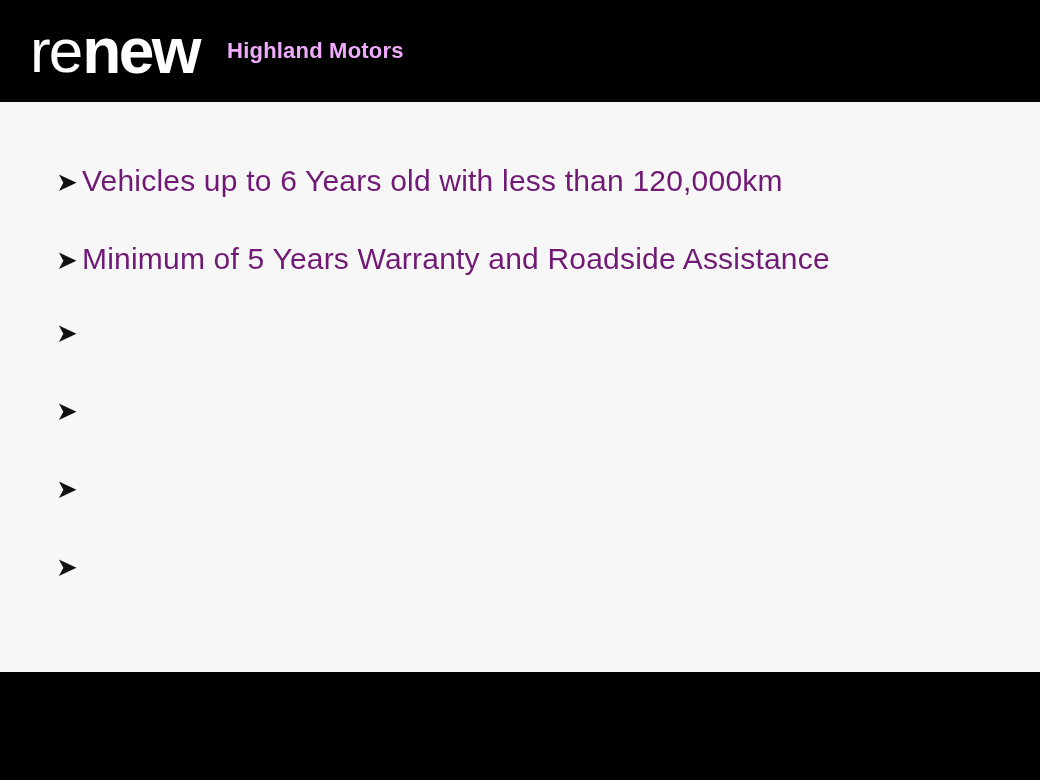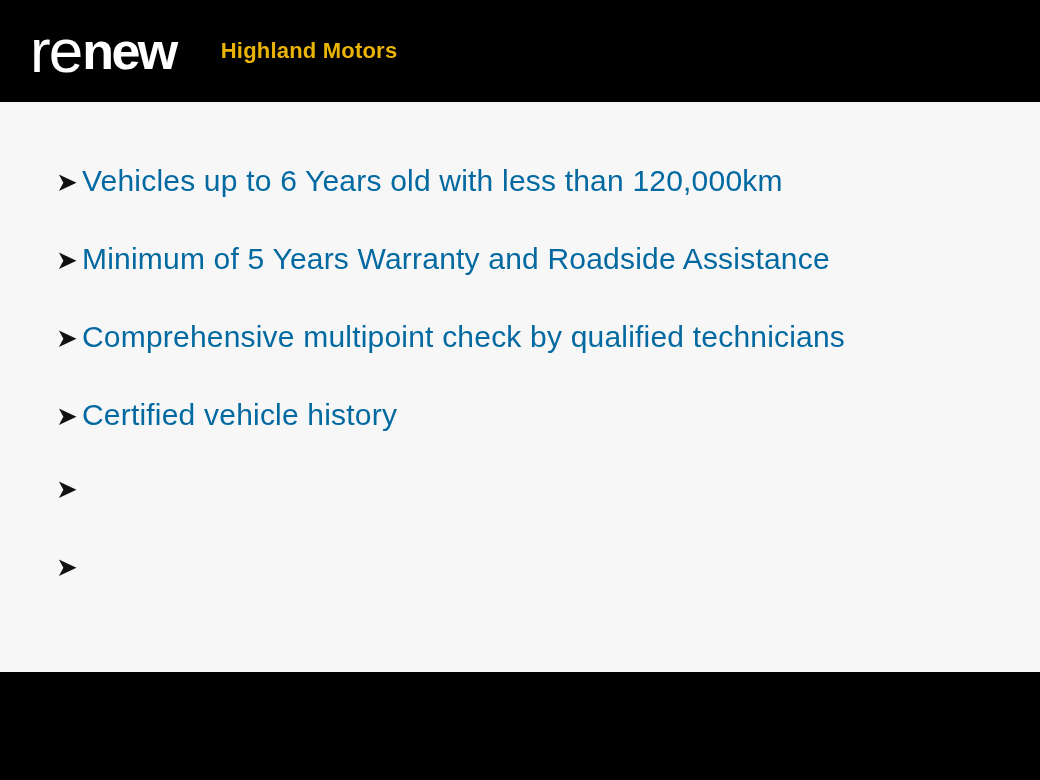--- a/index.html
+++ b/index.html
@@ -41,29 +41,29 @@
   }
   .logo-re {
     font-family: "Liberation Sans", sans-serif;
     font-size: 62px;
     font-weight: normal;
     color: #ffffff;
     letter-spacing: -2px;
   }
   .logo-new {
     font-family: "Liberation Sans", sans-serif;
-    font-size: 52px;
+    font-size: 64px;
     font-weight: bold;
     color: #ffffff;
     letter-spacing: -2.5px;
     margin-left: 1px;
   }
   .dealer {
-    margin-left: 45px;
-    color: #eab308;
+    margin-left: 28px;
+    color: #f0abfc;
     display: flex;
     flex-direction: column;
     justify-content: center;
   }
   .dealer-line {
     font-family: "Liberation Sans", sans-serif;
     font-size: 22px;
     font-weight: bold;
     letter-spacing: 0.2px;
     line-height: 32px;
@@ -97,21 +97,21 @@
     font-size: 26px;
     color: #111111;
     line-height: 1;
     padding-left: 16px;
     box-sizing: border-box;
   }
   .bullet-text {
     font-family: "Liberation Sans", sans-serif;
     font-size: 30px;
     font-weight: normal;
-    color: #0369a1;
+    color: #701a75;
     letter-spacing: 0.2px;
     white-space: nowrap;
   }
 
   
   .footer {
     position: absolute;
     top: 672px;
     left: 0;
     width: 1040px;
@@ -139,25 +139,23 @@
       <li class="bullet-item">
         <span class="bullet-arrow">➤</span>
         <span class="bullet-text">Vehicles up to 6 Years old with less than 120,000km</span>
       </li>
       <li class="bullet-item">
         <span class="bullet-arrow">➤</span>
         <span class="bullet-text">Minimum of 5 Years Warranty and Roadside Assistance</span>
       </li>
       <li class="bullet-item">
         <span class="bullet-arrow">➤</span>
-        <span class="bullet-text">Comprehensive multipoint check by qualified technicians</span>
       </li>
       <li class="bullet-item">
         <span class="bullet-arrow">➤</span>
-        <span class="bullet-text">Certified vehicle history</span>
       </li>
       <li class="bullet-item">
         <span class="bullet-arrow">➤</span>
       </li>
       <li class="bullet-item">
         <span class="bullet-arrow">➤</span>
       </li>
     </ul>
   </div>
 

